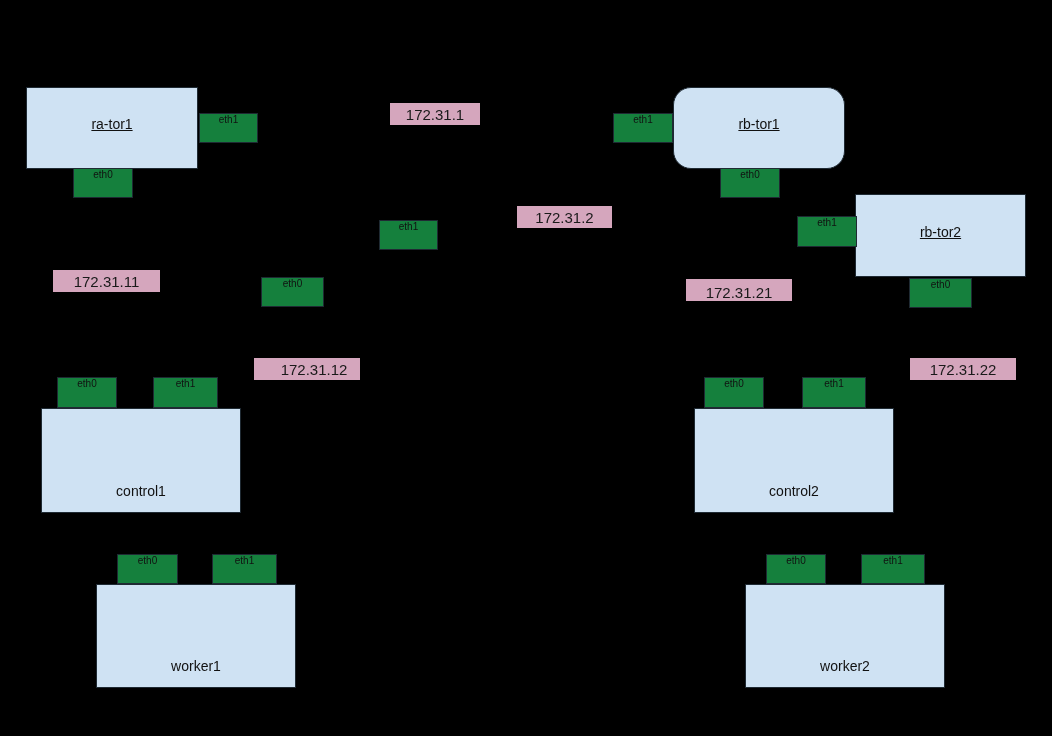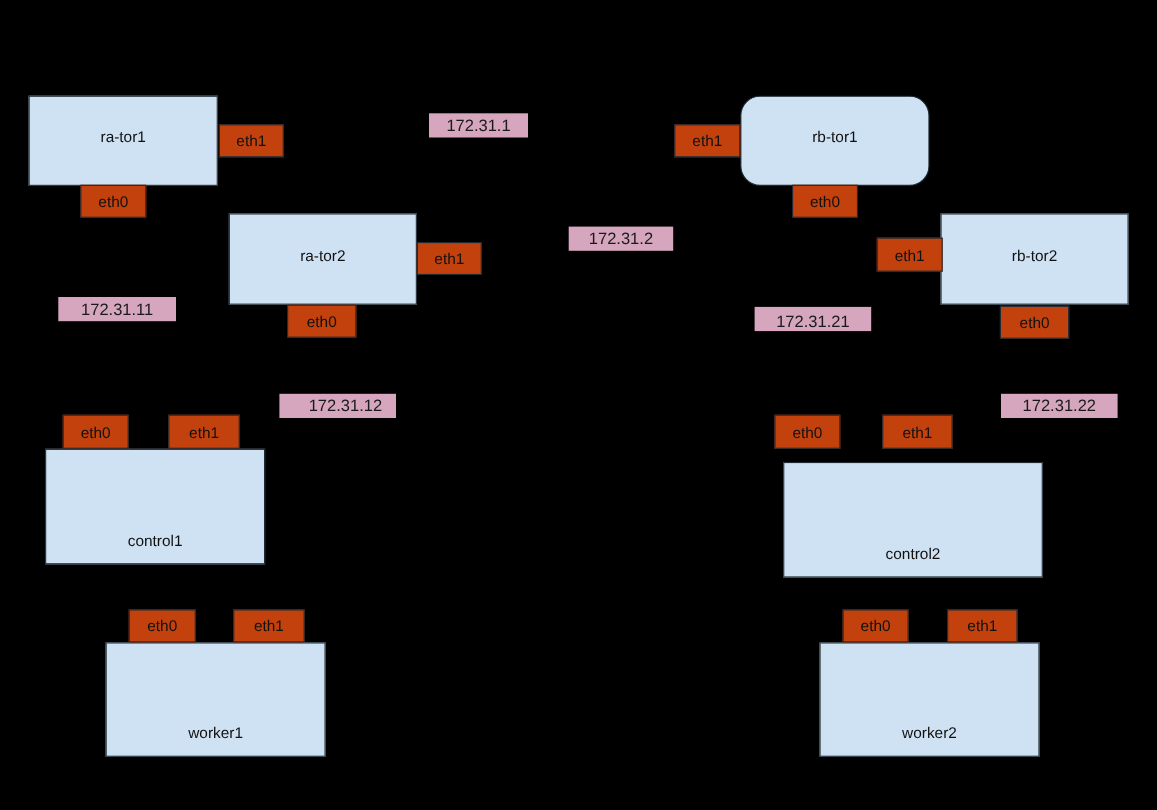--- a/index.html
+++ b/index.html
@@ -20,51 +20,51 @@
     position: absolute;
     box-sizing: border-box;
     background: #cfe2f3;
     border: 1px solid #1f2a33;
     display: flex;
     justify-content: center;
     color: #111111;
     font-size: 14px;
     line-height: 18px;
   }
-  .node--tor  { align-items: center; padding-bottom: 8px; }
+  .node--tor  { align-items: center; padding-bottom: 8px; text-decoration: underline; }
   .node--host { align-items: flex-end; padding-bottom: 12px; }
   .port {
     position: absolute;
     box-sizing: border-box;
-    background: #c2410c;
+    background: #15803d;
     border: 1px solid #1f2a33;
     display: flex;
-    align-items: center;
+    align-items: flex-start;
     justify-content: center;
     color: #111111;
-    font-size: 14px;
+    font-size: 10px;
   }
   .ip {
     position: absolute;
     box-sizing: border-box;
     background: #d5a6bd;
     display: flex;
     align-items: center;
     justify-content: center;
     color: #1a1a1a;
     font-size: 15px;
     white-space: nowrap;
   }
   
   .pos-ra-tor1  { left: 26px;  top: 87px;  width: 172px; height: 82px; }
   .pos-ra-tor2  { left: 208px; top: 194px; width: 171px; height: 83px; }
   .pos-rb-tor1  { left: 673px; top: 87px;  width: 172px; height: 82px; border-radius: 18px; }
   .pos-rb-tor2  { left: 855px; top: 194px; width: 171px; height: 83px; }
   .pos-control1 { left: 41px;  top: 408px; width: 200px; height: 105px; }
-  .pos-control2 { left: 712px; top: 408px; width: 236px; height: 105px; margin-top: 12px; }
+  .pos-control2 { left: 694px; top: 408px; width: 200px; height: 105px; }
   .pos-worker1  { left: 96px;  top: 584px; width: 200px; height: 104px; }
   .pos-worker2  { left: 745px; top: 584px; width: 200px; height: 104px; }
   
   .pos-ra-tor1-eth1  { left: 199px; top: 113px; width: 59px; height: 30px; }
   .pos-ra-tor1-eth0  { left: 73px;  top: 168px; width: 60px; height: 30px; }
   .pos-ra-tor2-eth1  { left: 379px; top: 220px; width: 59px; height: 30px; }
   .pos-ra-tor2-eth0  { left: 261px; top: 277px; width: 63px; height: 30px; }
   .pos-rb-tor1-eth1  { left: 613px; top: 113px; width: 60px; height: 30px; }
   .pos-rb-tor1-eth0  { left: 720px; top: 168px; width: 60px; height: 30px; }
   .pos-rb-tor2-eth1  { left: 797px; top: 216px; width: 60px; height: 31px; }
@@ -85,23 +85,20 @@
   .pos-ip12 { left: 254px; top: 358px; width: 106px; height: 22px; padding-left: 14px; }
   .pos-ip22 { left: 910px; top: 358px; width: 106px; height: 22px; }
 </style>
 </head>
 <body>
 
 <div class="canvas">
 
   <div class="node node--tor pos-ra-tor1">
     <span>ra-tor1</span>
-  </div>
-  <div class="node node--tor pos-ra-tor2">
-    <span>ra-tor2</span>
   </div>
   <div class="node node--tor pos-rb-tor1">
     <span>rb-tor1</span>
   </div>
   <div class="node node--tor pos-rb-tor2">
     <span>rb-tor2</span>
   </div>
 
   <div class="node node--host pos-control1">
     <span>control1</span>

